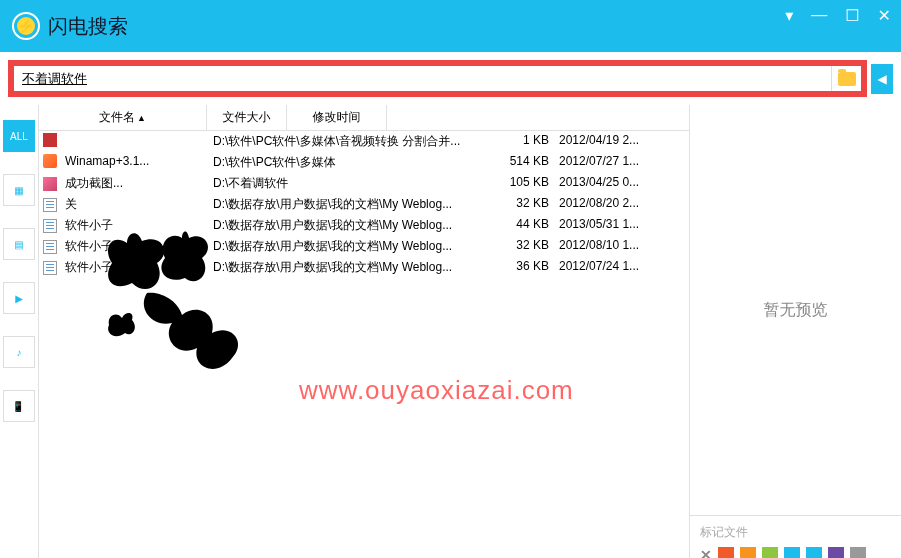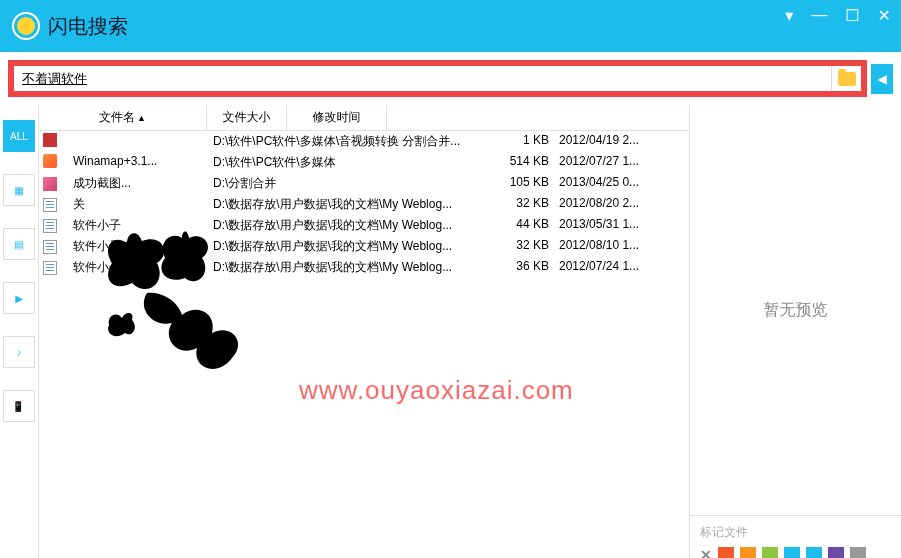--- a/index.html
+++ b/index.html
@@ -25,21 +25,21 @@
     .file-area { flex: 1; display: flex; flex-direction: column; position: relative; }
     .table-header { display: flex; background: #fff; border-bottom: 1px solid #e0e0e0; font-size: 12px; }
     .th { padding: 4px 6px; border-right: 1px solid #e0e0e0; text-align: center; position: relative; }
     .th-name { width: 168px; }
     .th-path { width: 268px; }
     .th-size { width: 80px; }
     .th-date { width: 100px; }
     .sort-arrow { font-size: 9px; margin-left: 2px; }
     .table-body { flex: 1; overflow: auto; font-size: 12px; }
     .row { display: flex; padding: 2px 0; align-items: flex-start; }
-    .td-name { width: 168px; padding-left: 4px; display: flex; align-items: center; gap: 16px; white-space: nowrap; overflow: hidden; }
+    .td-name { width: 168px; padding-left: 4px; display: flex; align-items: center; gap: 8px; white-space: nowrap; overflow: hidden; }
     .td-path { width: 268px; padding: 0 6px; white-space: nowrap; overflow: hidden; text-overflow: ellipsis; }
     .td-size { width: 80px; text-align: right; padding-right: 6px; }
     .td-date { width: 100px; padding: 0 4px; white-space: nowrap; overflow: hidden; }
     .file-ico { width: 14px; height: 14px; flex-shrink: 0; display: inline-block; }
     .ico-red { background: #c93232; }
     .ico-cat { background: linear-gradient(135deg,#ff8c42,#ff5722); border-radius: 2px; }
     .ico-img { background: linear-gradient(135deg,#ff6b9d,#c44569); }
     .ico-doc { background: #fff; border: 1px solid #999; position: relative; }
     .ico-doc::after { content: ""; position: absolute; left: 2px; top: 2px; right: 2px; height: 1px; background: #5b9bd5; box-shadow: 0 3px 0 #5b9bd5, 0 6px 0 #5b9bd5; }
     .preview { width: 212px; border-left: 1px solid #e0e0e0; display: flex; flex-direction: column; }
@@ -111,21 +111,21 @@
             </div>
             <div class="td-path">D:\软件\PC软件\多媒体</div>
             <div class="td-size">514 KB</div>
             <div class="td-date">2012/07/27 1...</div>
           </div>
           <div class="row">
             <div class="td-name">
               <span class="file-ico ico-img"></span>
               <span>成功截图...</span>
             </div>
-            <div class="td-path">D:\分割合并</div>
+            <div class="td-path">D:\不着调软件</div>
             <div class="td-size">105 KB</div>
             <div class="td-date">2013/04/25 0...</div>
           </div>
           <div class="row">
             <div class="td-name">
               <span class="file-ico ico-doc"></span>
               <span>关</span>
             </div>
             <div class="td-path">D:\数据存放\用户数据\我的文档\My Weblog...</div>
             <div class="td-size">32 KB</div>

